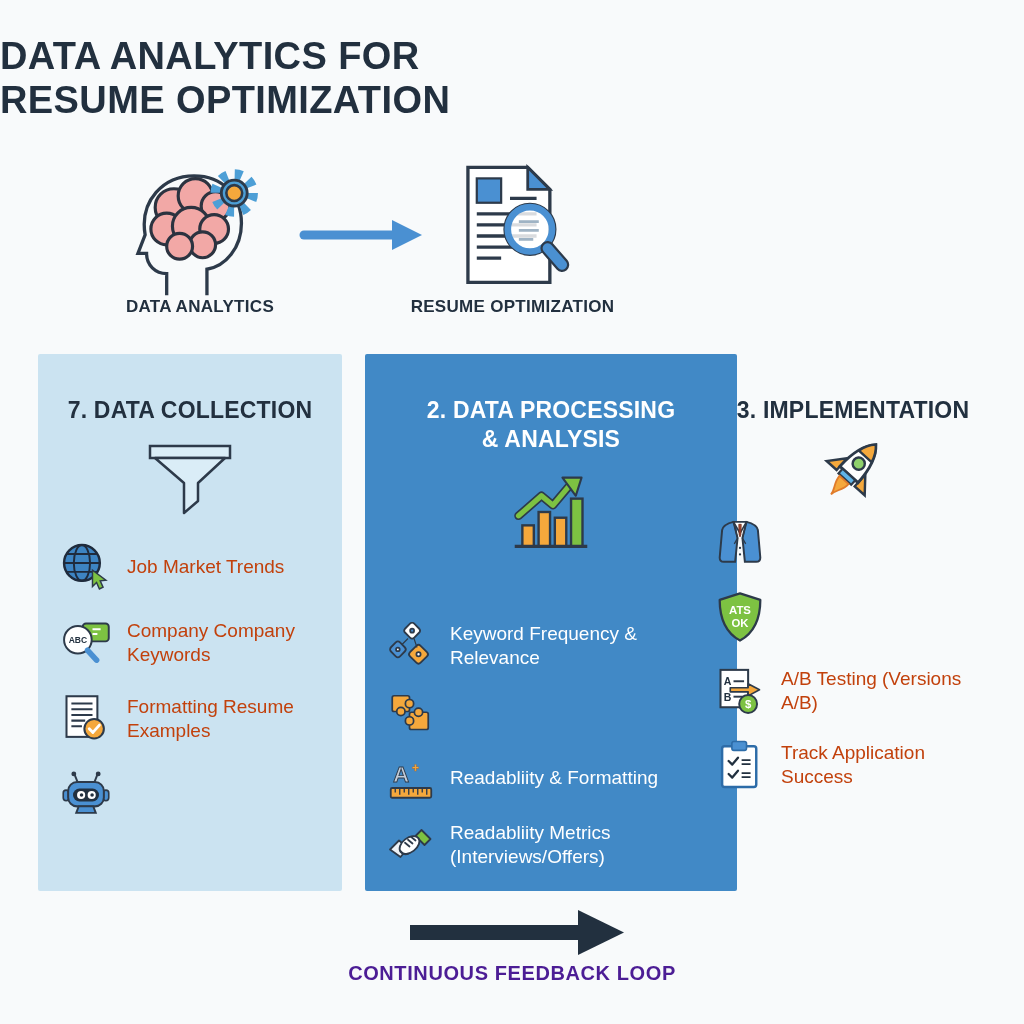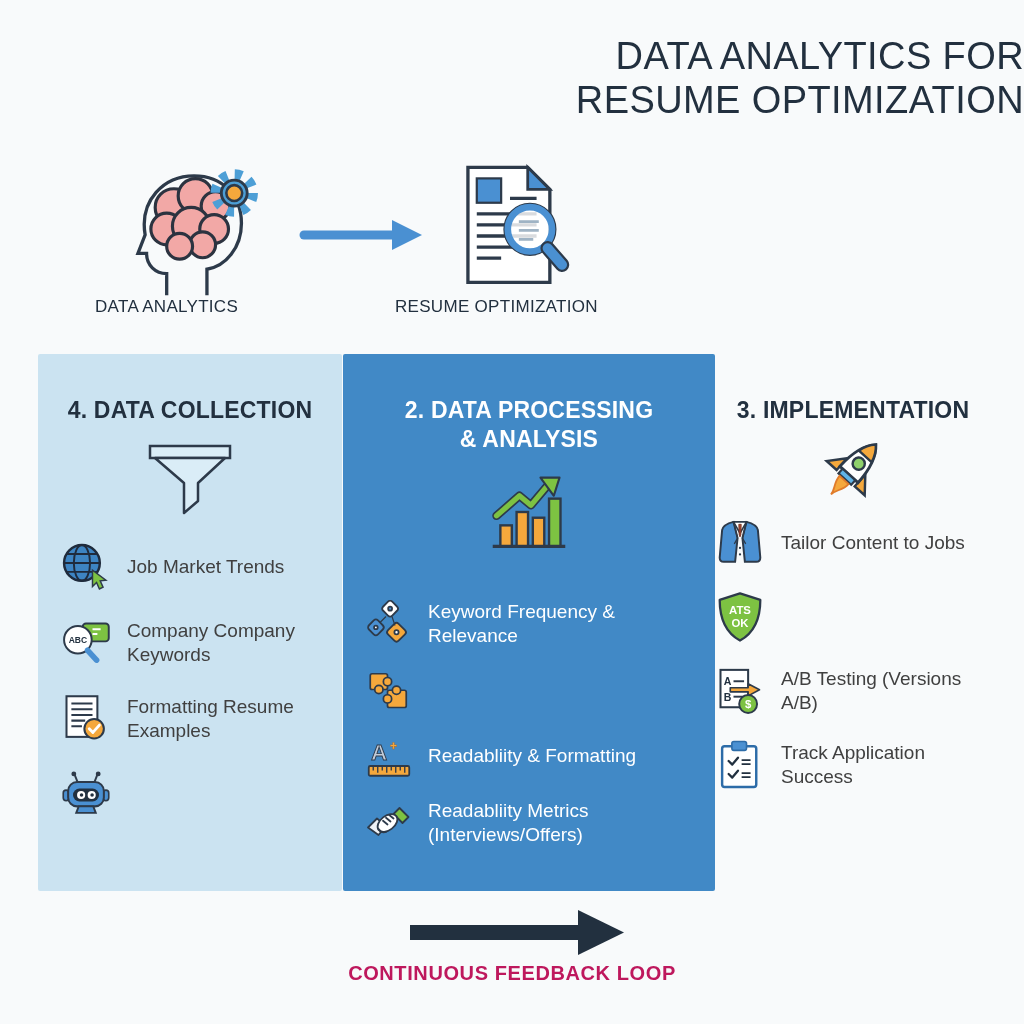--- a/index.html
+++ b/index.html
@@ -4,59 +4,59 @@
 <style>
   html,body{margin:0;padding:0}
   body{
     width:1024px;height:1024px;position:relative;overflow:hidden;
     background:#f8fafb;color:#22303f;
     font-family:"Liberation Sans",sans-serif;
   }
   .abs{position:absolute}
   svg text{font-family:"Liberation Sans",sans-serif}
 
-  .title{left:0;right:0;top:34px;text-align:right;font-size:38px;font-weight:400;
+  .title{left:0;right:0;top:34px;text-align:left;font-size:38px;font-weight:700;
          line-height:1.17;letter-spacing:.4px;color:#22303f}
 
   .flow-icon{display:block}
-  .flow-label{font-size:17px;font-weight:400;letter-spacing:.3px;color:#22303f}
+  .flow-label{font-size:17px;font-weight:700;letter-spacing:.3px;text-align:center;color:#22303f}
 
   .panel{top:354px;height:537px;border-radius:2px}
   .p1{left:38px;width:304px;background:#cbe3f1}
-  .p2{left:343px;width:372px;background:#4189c6}
+  .p2{left:365px;width:372px;background:#4189c6}
   .p3{left:692px;width:322px;background:transparent}
 
   .panel-head{margin-top:42px;text-align:center;font-size:23px;font-weight:800;
               line-height:1.26;letter-spacing:.2px;color:#22303f}
   .p2 .panel-head{color:#ffffff}
 
   .hdr-icon{display:flex;justify-content:center}
   .p1 .hdr-icon{margin-top:14px}
   .p2 .hdr-icon{margin-top:16px}
   .p3 .hdr-icon{margin-top:6px}
 
   .items{padding:0 14px 0 22px}
   .p1 .items{margin-top:22px}
-  .p2 .items{margin-top:46px}
+  .p2 .items{margin-top:68px}
   .p3 .items{margin-top:8px}
 
   .item{display:flex;align-items:center;gap:15px}
   .p1 .item{margin-bottom:24px}
   .p2 .item{margin-bottom:18px}
   .p3 .item{margin-bottom:22px}
 
   .icn{flex:0 0 auto;line-height:0}
   .p1 .icn svg,.p3 .icn svg{width:52px;height:52px}
   .p2 .icn svg{width:48px;height:48px}
 
-  .itxt{font-size:19px;line-height:1.28;color:#404040;font-weight:400}
+  .itxt{font-size:19px;line-height:1.28;color:#c2410c;font-weight:400}
   .p2 .itxt{color:#ffffff}
 
   .footer-label{left:0;right:0;top:962px;text-align:center;font-size:20px;
-                font-weight:800;letter-spacing:.6px;color:#be185d}
+                font-weight:800;letter-spacing:.6px;color:#4c1d95}
 </style>
 </head>
 <body>
 
 <div class="abs title">
   <div>DATA ANALYTICS FOR</div>
   <div>RESUME OPTIMIZATION</div>
 </div>
 
 <div class="abs" style="left:118px;top:160px;width:152px;height:138px">
@@ -96,21 +96,21 @@
     <path d="M64 57 h18 M64 65 h18 M64 73 h13" stroke="#9fb3c4" stroke-width="2.5"></path>
     <path d="M90 81 L103 96" stroke="#2d3a4a" stroke-width="13" stroke-linecap="round"></path>
     <path d="M90 81 L103 96" stroke="#4a90d2" stroke-width="9" stroke-linecap="round"></path>
   </svg>
 </div>
 
 <div class="abs flow-label" style="left:95px;top:297px;width:210px">DATA ANALYTICS</div>
 <div class="abs flow-label" style="left:395px;top:297px;width:235px">RESUME OPTIMIZATION</div>
 
 <div class="abs panel p1">
-  <div class="panel-head">4. DATA COLLECTION</div>
+  <div class="panel-head">7. DATA COLLECTION</div>
 
   <div class="hdr-icon">
     <svg width="96" height="80" viewBox="0 0 96 80">
       <rect x="8" y="7" width="80" height="12" fill="#daedf7" stroke="#2d3a4a" stroke-width="2.5"></rect>
       <path d="M13 19 L83 19 L56 44 L56 62 L42 74 L42 44 Z" fill="#daedf7" stroke="#2d3a4a" stroke-width="2.5" stroke-linejoin="round"></path>
     </svg>
   </div>
 
   <div class="items">
     <div class="item">
@@ -278,21 +278,20 @@
         <svg viewBox="0 0 64 64">
           <path d="M24 6 L32 20 L40 6 Z" fill="#ffffff" stroke="#2d3a4a" stroke-width="2"></path>
           <path d="M30.5 9 h3 l-0.5 13 l-1 2.5 l-1 -2.5 Z" fill="#a84a32" stroke="#6e2f1f" stroke-width="1"></path>
           <path d="M24 6 C16 8 11 11 10 16 L7 50 C7 53 9 55 12 55 L26 55 L29 26 Z" fill="#4a90d2" stroke="#2d3a4a" stroke-width="2.4"></path>
           <path d="M40 6 C48 8 53 11 54 16 L57 50 C57 53 55 55 52 55 L38 55 L35 26 Z" fill="#4a90d2" stroke="#2d3a4a" stroke-width="2.4"></path>
           <path d="M24 6 L29 26 L25 33 M40 6 L35 26 L39 33" stroke="#2d3a4a" stroke-width="1.6" fill="none"></path>
           <circle cx="32" cy="38" r="1.4" fill="#2d3a4a"></circle>
             <circle cx="32" cy="46" r="1.4" fill="#2d3a4a"></circle>
         </svg>
       </span>
-      <div class="itxt">Tailor Content to Jobs</div>
     </div>
 
     <div class="item">
       <span class="icn">
         <svg viewBox="0 0 64 64">
           <path d="M32 3 L57 11 C57 34 50 51 32 61 C14 51 7 34 7 11 Z" fill="#7dc242" stroke="#2d3a4a" stroke-width="2.8" stroke-linejoin="round"></path>
           <text x="32" y="28" text-anchor="middle" font-size="14" font-weight="800" fill="#ffffff">ATS</text>
           <text x="32" y="44" text-anchor="middle" font-size="14" font-weight="800" fill="#ffffff">OK</text>
         </svg>
       </span>

